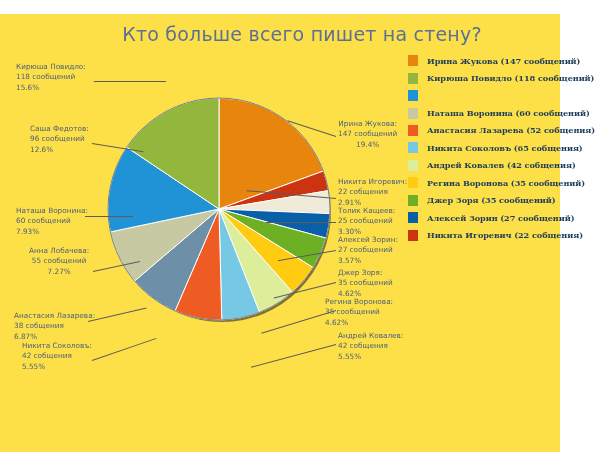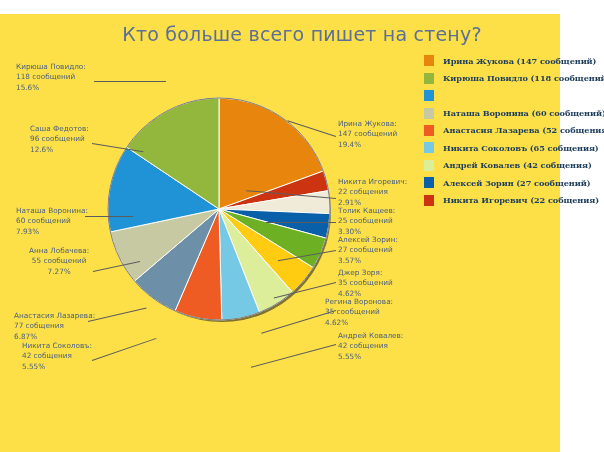--- a/index.html
+++ b/index.html
@@ -82,21 +82,21 @@
 
   .leader {
     position: absolute;
     background: #5c5c5c;
     height: 1px;
   }
 
   
   #legend {
     position: absolute;
-    left: 424px;
+    left: 408px;
     top: 38px;
     width: 180px;
   }
   .legend-row {
     position: relative;
     height: 17.45px;
     display: flex;
     align-items: center;
   }
   .legend-swatch {
@@ -176,31 +176,31 @@
   </div>
 
   <div class="callout left" style="left:29px; top:232px;text-align:center;">
     <span class="ln">Анна Лобачева:</span>
     <span class="ln">55 сообщений</span>
     <span class="ln">7.27%</span>
   </div>
 
   <div class="callout left" style="left:14px; top:297px;">
     <span class="ln">Анастасия Лазарева:</span>
-    <span class="ln">77 собщения</span>
+    <span class="ln">38 собщения</span>
     <span class="ln">6.87%</span>
   </div>
 
   <div class="callout left" style="left:22px; top:327px;">
     <span class="ln">Никита Соколовъ:</span>
     <span class="ln">42 собщения</span>
     <span class="ln">5.55%</span>
   </div>
 
-  <div class="callout right" style="left:338px; top:105px;">
+  <div class="callout right" style="left:338px; top:105px;text-align:center;">
     <span class="ln">Ирина Жукова:</span>
     <span class="ln">147 сообщений</span>
     <span class="ln">19.4%</span>
   </div>
 
   <div class="callout right" style="left:338px; top:163px;">
     <span class="ln">Никита Игоревич:</span>
     <span class="ln">22 собщения</span>
     <span class="ln">2.91%</span>
   </div>
@@ -257,20 +257,28 @@
       </div>
       <div class="legend-row">
         <span class="legend-swatch" style="background: rgb(118, 201, 228);"></span>
         <span class="legend-label">Никита Соколовъ (65 собщения)</span>
       </div>
       <div class="legend-row">
         <span class="legend-swatch" style="background: rgb(221, 238, 155);"></span>
         <span class="legend-label">Андрей Ковалев (42 собщения)</span>
       </div>
       <div class="legend-row">
+        <span class="legend-swatch" style="background: rgb(255, 204, 17);"></span>
+        <span class="legend-label">Регина Воронова (35 сообщений)</span>
+      </div>
+      <div class="legend-row">
+        <span class="legend-swatch" style="background: rgb(109, 176, 36);"></span>
+        <span class="legend-label">Джер Зоря (35 сообщений)</span>
+      </div>
+      <div class="legend-row">
         <span class="legend-swatch" style="background: rgb(10, 96, 168);"></span>
         <span class="legend-label">Алексей Зорин (27 сообщений)</span>
       </div>
       <div class="legend-row">
         <span class="legend-swatch" style="background: rgb(204, 51, 17);"></span>
         <span class="legend-label">Никита Игоревич (22 собщения)</span>
       </div>
     </div>
 
 </div>

